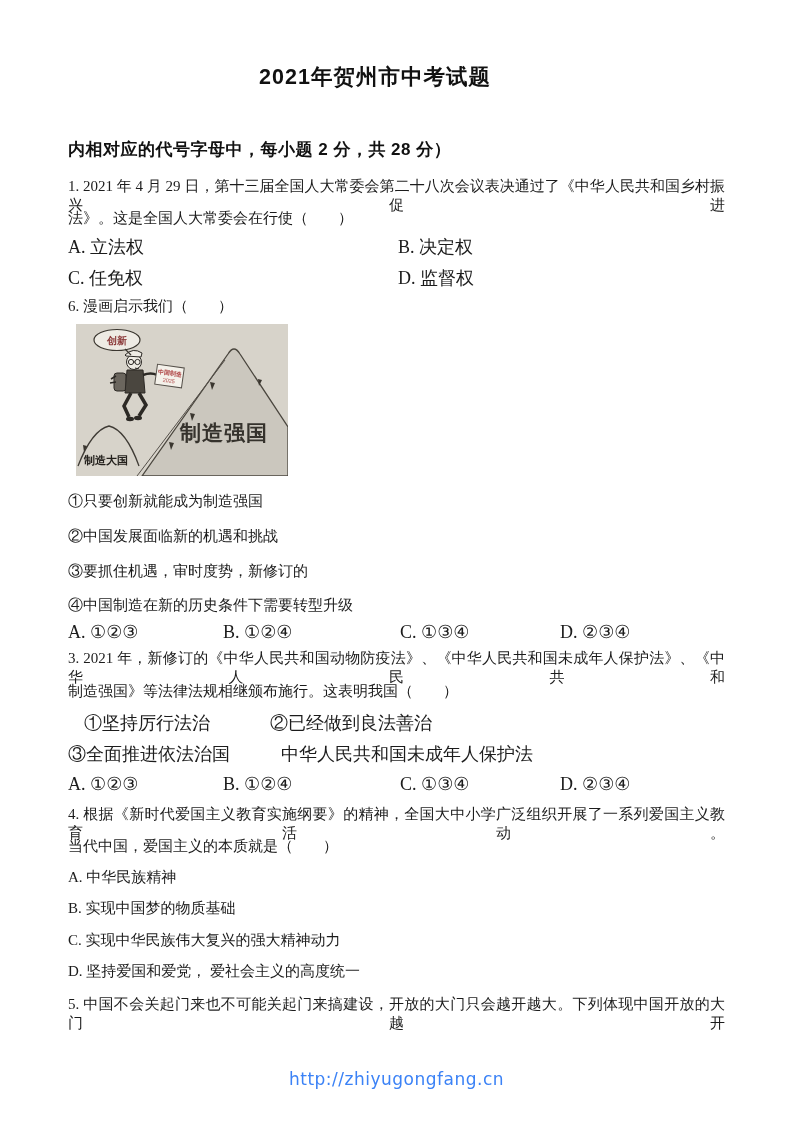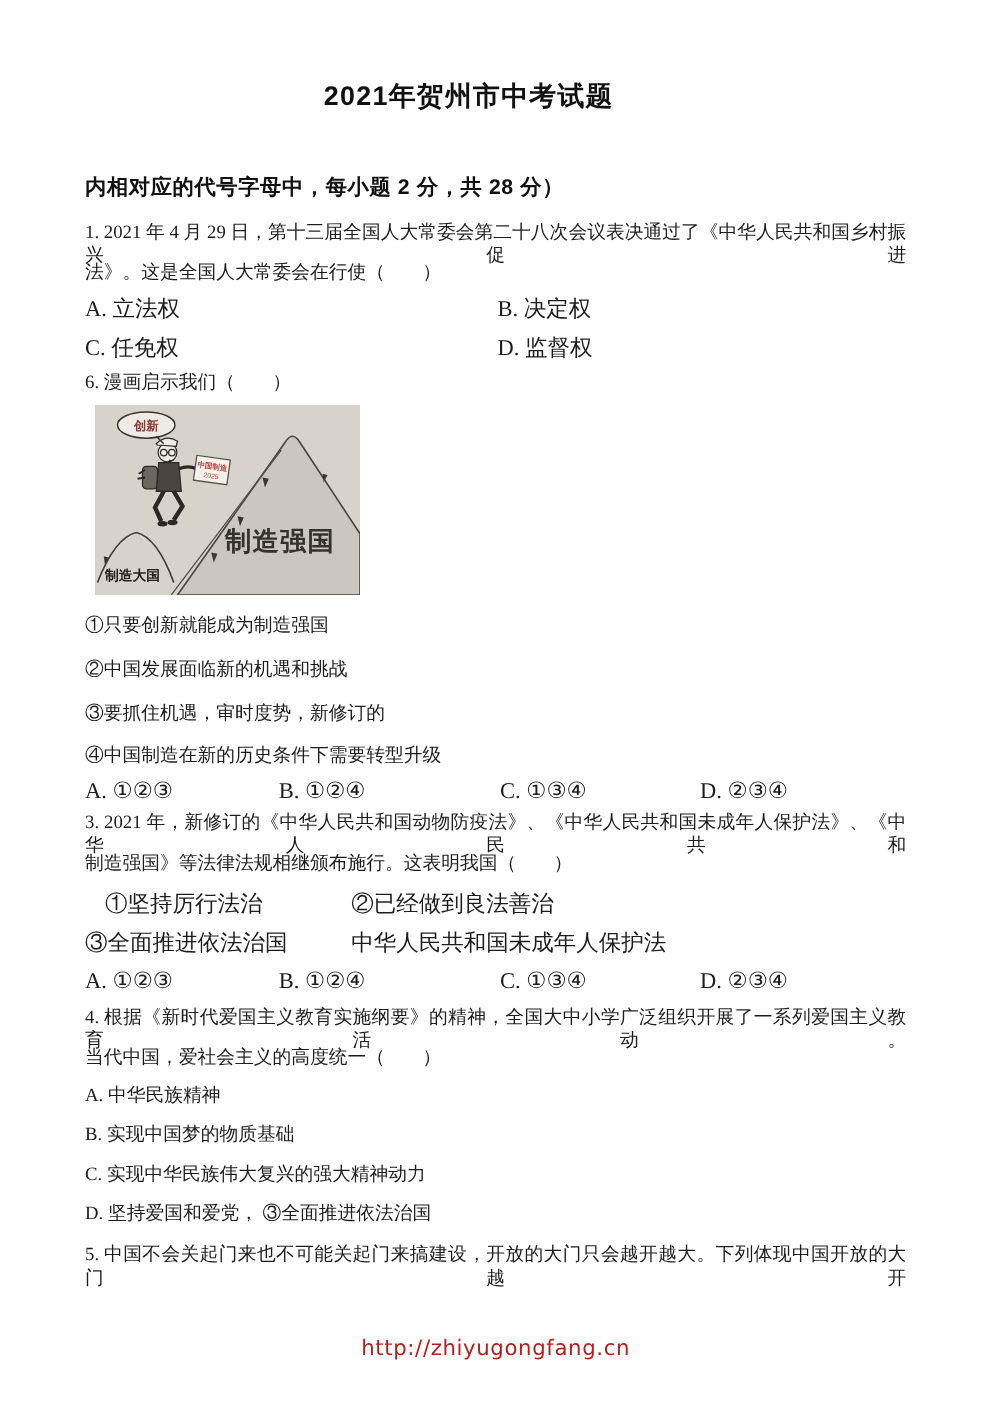--- a/index.html
+++ b/index.html
@@ -6,21 +6,21 @@
   .page{position:relative;width:793px;height:1122px;background:#ffffff;overflow:hidden;
         font-family:"Liberation Serif",serif;color:#1c1c1c;}
   .abs{position:absolute;line-height:1.25;}
   .hei{font-family:"Liberation Sans",sans-serif;font-weight:bold;color:#111;}
   .title{left:0;width:750px;text-align:center;font-size:21.5px;letter-spacing:1px;}
   .shead{left:68px;width:657px;font-size:17px;letter-spacing:0.5px;}
   .bodyline{left:68px;font-size:15px;white-space:pre;}
   .just{width:657px;white-space:normal;text-align:justify;text-align-last:justify;}
   .optrow{left:68px;width:657px;height:22px;font-size:18px;}
   .optrow span{position:absolute;top:0;white-space:pre;}
-  .footer{left:0;width:793px;text-align:center;font-size:17px;color:#b91c1c;
+  .footer{left:0;width:793px;text-align:center;font-size:17px;color:#3b82f6;
           font-family:"DejaVu Sans",sans-serif;letter-spacing:0.5px;}
   .cartoon{left:76px;top:324px;width:212px;height:152px;}
   svg text{font-family:"Liberation Sans",sans-serif;}
 </style>
 </head>
 <body>
 
 <div class="page">
 
   <div class="abs title hei" style="top:64px">2021年贺州市中考试题</div>
@@ -94,37 +94,37 @@
     <span style="left:0">A. ①②③</span>
     <span style="left:155px">B. ①②④</span>
     <span style="left:332px">C. ①③④</span>
     <span style="left:492px">D. ②③④</span>
   </div>
 
   <div class="abs bodyline just" style="top:649px">3. 2021 年，新修订的《中华人民共和国动物防疫法》、《中华人民共和国未成年人保护法》、《中华人民共和</div>
   <div class="abs bodyline" style="top:682px">制造强国》等法律法规相继颁布施行。这表明我国（　　）</div>
   <div class="abs optrow" style="top:712px">
     <span style="left:16px">①坚持厉行法治</span>
-    <span style="left:213px">②已经做到良法善治</span>
+    <span style="left:202px">②已经做到良法善治</span>
   </div>
   <div class="abs optrow" style="top:743px">
     <span style="left:0">③全面推进依法治国</span>
     <span style="left:213px">中华人民共和国未成年人保护法</span>
   </div>
   <div class="abs optrow" style="top:773px">
     <span style="left:0">A. ①②③</span>
     <span style="left:155px">B. ①②④</span>
     <span style="left:332px">C. ①③④</span>
     <span style="left:492px">D. ②③④</span>
   </div>
 
   <div class="abs bodyline just" style="top:805px">4. 根据《新时代爱国主义教育实施纲要》的精神，全国大中小学广泛组织开展了一系列爱国主义教育活动。</div>
-  <div class="abs bodyline" style="top:837px">当代中国，爱社会主义的高度统一（　　）</div>
+  <div class="abs bodyline" style="top:837px">当代中国，爱国主义的本质就是（　　）</div>
   <div class="abs bodyline" style="top:868px">A. 中华民族精神</div>
   <div class="abs bodyline" style="top:899px">B. 实现中国梦的物质基础</div>
   <div class="abs bodyline" style="top:931px">C. 实现中华民族伟大复兴的强大精神动力</div>
-  <div class="abs bodyline" style="top:962px">D. 坚持爱国和爱党， ③全面推进依法治国</div>
+  <div class="abs bodyline" style="top:962px">D. 坚持爱国和爱党， 爱社会主义的高度统一</div>
 
   <div class="abs bodyline just" style="top:995px">5. 中国不会关起门来也不可能关起门来搞建设，开放的大门只会越开越大。下列体现中国开放的大门越开</div>
 
   <div class="abs footer" style="top:1069px">http://zhiyugongfang.cn</div>
 
 </div>
 
 </body></html>

